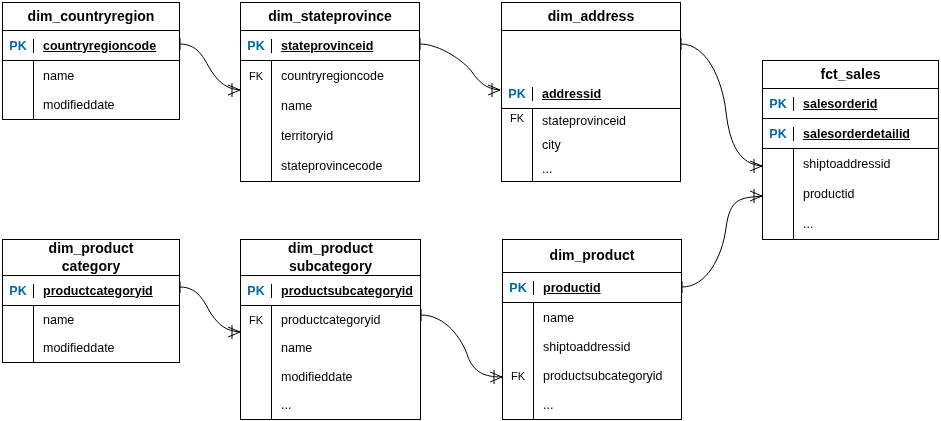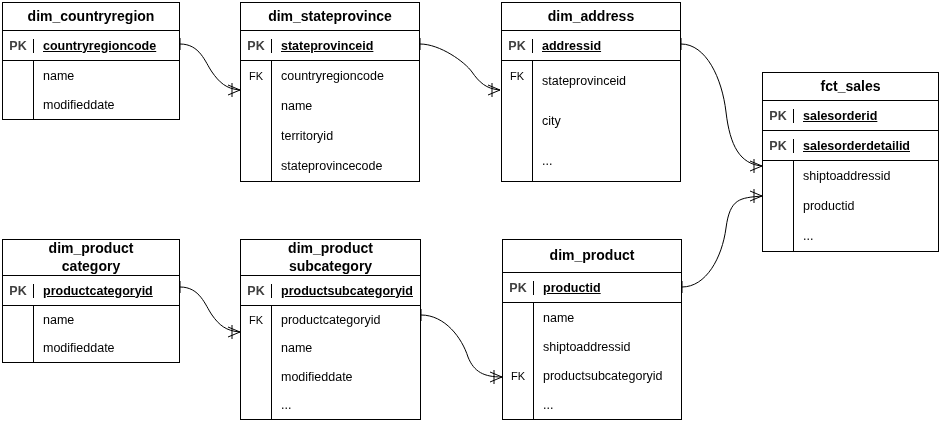--- a/index.html
+++ b/index.html
@@ -55,21 +55,21 @@
   }
   .gutter {
     box-sizing: border-box;
     border-right: 1px solid #000000;
     width: 31px;
     min-width: 31px;
     display: flex;
     align-items: center;
     justify-content: center;
     font-size: 12.5px;
-    color: #404040;
+    color: #0369a1;
   }
   .gutter.pk { font-weight: bold; }
   .gutter-stack {
     box-sizing: border-box;
     border-right: 1px solid #000000;
     width: 31px;
     min-width: 31px;
     display: flex;
     flex-direction: column;
     font-size: 11px;
@@ -197,21 +197,21 @@
         <div class="attr-list">
           <div class="attr-row">countryregioncode</div>
           <div class="attr-row">name</div>
           <div class="attr-row">territoryid</div>
           <div class="attr-row">stateprovincecode</div>
         </div>
       </div>
     </div>
   </div>
 
-  <div class="entity" style="left:501px; top:2px; width:180px; height:180px;">
+  <div class="entity" style="left:501px; top:2px; width:180px; height:180px;gap:48px;">
     <div class="entity-title" style="height:28px;">dim_address</div>
     <div class="entity-body">
       <div class="key-row" style="height:30px;">
         <div class="gutter pk">PK</div>
         <div class="field key">addressid</div>
       </div>
       <div class="attr-block">
         <div class="gutter-stack">
           <div class="gutter-cell fk">FK</div>
           <div class="gutter-cell"></div>
@@ -220,21 +220,21 @@
         </div>
         <div class="attr-list">
           <div class="attr-row">stateprovinceid</div>
           <div class="attr-row">city</div>
           <div class="attr-row">...</div>
         </div>
       </div>
     </div>
   </div>
 
-  <div class="entity" style="left:762px; top:72px; width:177px; height:180px;">
+  <div class="entity" style="left:762px; top:60px; width:177px; height:180px;">
     <div class="entity-title" style="height:28px;">fct_sales</div>
     <div class="entity-body">
       <div class="key-row" style="height:30px;">
         <div class="gutter pk">PK</div>
         <div class="field key">salesorderid</div>
       </div>
       <div class="key-row" style="height:30px;">
         <div class="gutter pk">PK</div>
         <div class="field key">salesorderdetailid</div>
       </div>

